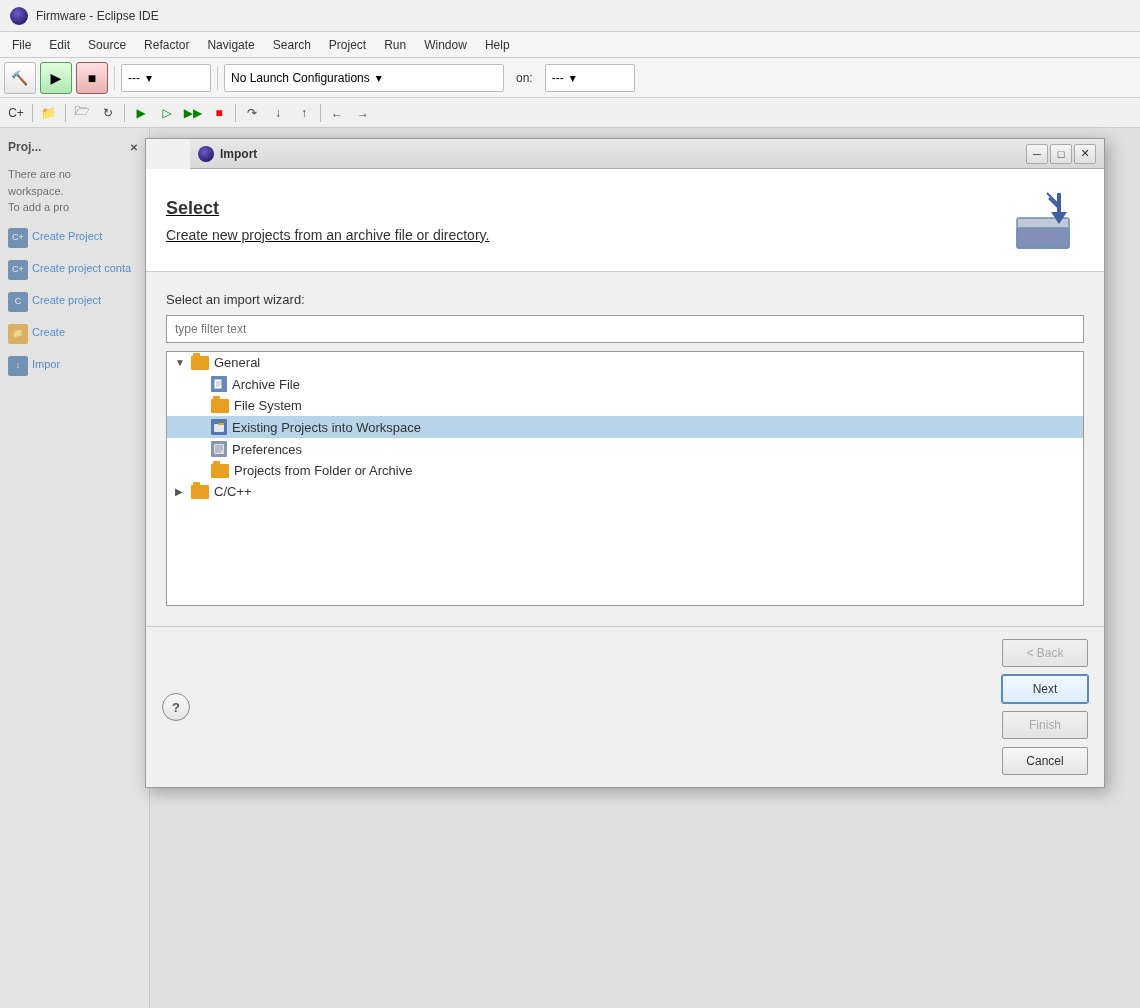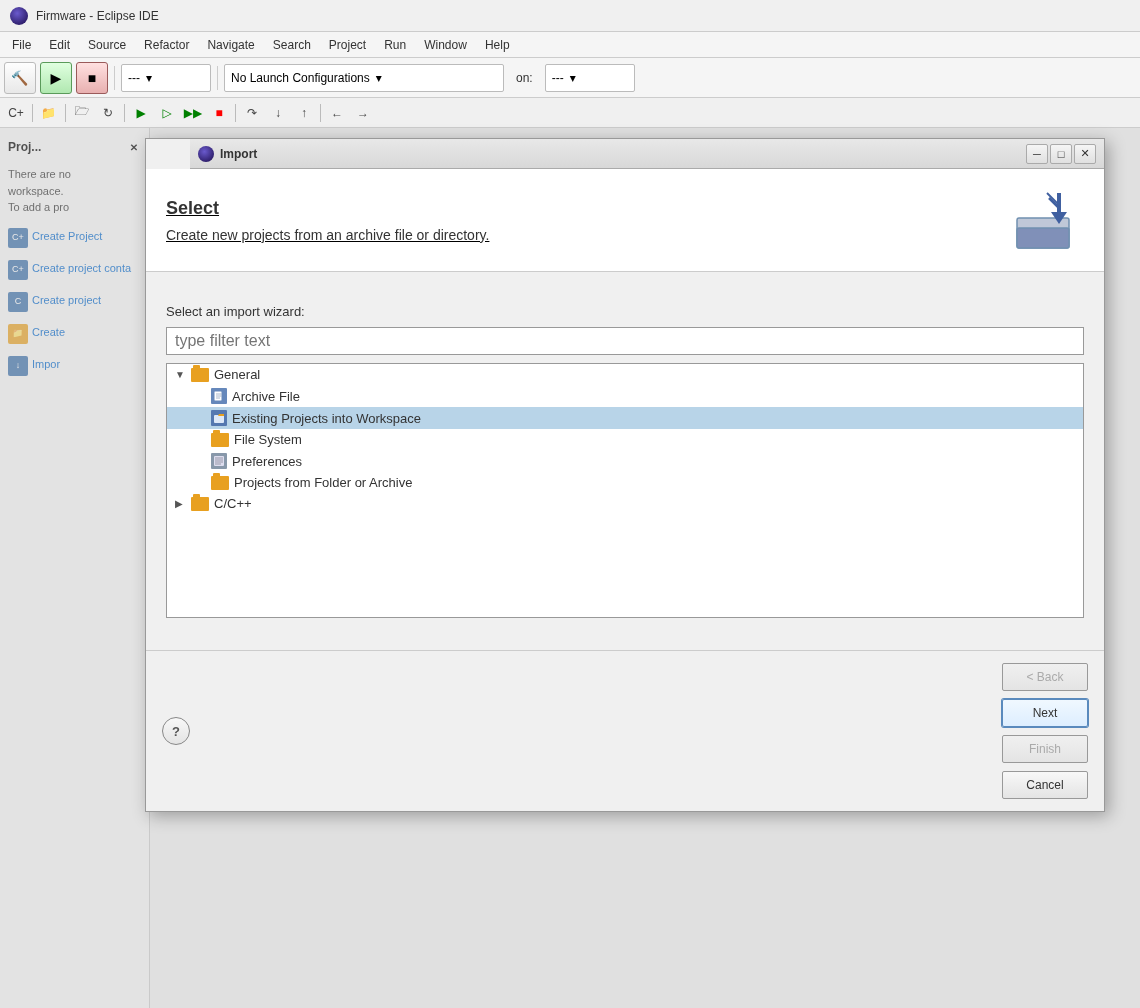--- a/index.html
+++ b/index.html
@@ -273,34 +273,34 @@
     }
     .dialog-header-icon {
       width: 80px;
       height: 70px;
       display: flex;
       align-items: center;
       justify-content: center;
     }
 
     .dialog-body {
-      padding: 32px 20px;
+      padding: 20px 20px;
       flex: 1;
     }
     .wizard-label {
       font-size: 13px;
       color: #333;
       margin-bottom: 8px;
     }
     .filter-input {
       width: 100%;
       height: 28px;
       border: 1px solid #999;
       padding: 4px 8px;
-      font-size: 16px;
+      font-size: 12px;
       color: #888;
       background: #fff;
       outline: none;
       margin-bottom: 8px;
     }
 
     
     .tree-container {
       width: 100%;
       height: 255px;
@@ -582,33 +582,33 @@
             <svg width="12" height="12" viewBox="0 0 12 12">
                 <rect x="1" y="1" width="8" height="10" rx="1" fill="#fff" stroke="#6688bb"></rect>
                 <line x1="3" y1="4" x2="9" y2="4" stroke="#aab8cc" stroke-width="1"></line>
                 <line x1="3" y1="6" x2="9" y2="6" stroke="#aab8cc" stroke-width="1"></line>
                 <line x1="3" y1="8" x2="7" y2="8" stroke="#aab8cc" stroke-width="1"></line>
               </svg>
           </div>
           <span>Archive File</span>
         </div>
 
+        <div class="tree-item tree-item-child">
+          <div class="tree-folder-icon" style="background:#e8a020;width:18px;height:14px;border-radius:1px;position:relative;margin-right:5px;"></div>
+          <span>File System</span>
+        </div>
+
         <div class="tree-item tree-item-child selected">
           <div class="tree-file-icon" style="background:#5578b0;">
             <svg width="12" height="12" viewBox="0 0 12 12">
                 <rect x="1" y="3" width="10" height="8" rx="1" fill="#dde8f8"></rect>
                 <polygon points="1,4 5,4 6,2 11,2 11,4" fill="#e8a020"></polygon>
               </svg>
           </div>
           <span>Existing Projects into Workspace</span>
-        </div>
-
-        <div class="tree-item tree-item-child">
-          <div class="tree-folder-icon" style="background:#e8a020;width:18px;height:14px;border-radius:1px;position:relative;margin-right:5px;"></div>
-          <span>File System</span>
         </div>
 
         <div class="tree-item tree-item-child">
           <div class="tree-file-icon" style="background:#8898aa;">
             <svg width="12" height="12" viewBox="0 0 12 12">
                 <rect x="1" y="1" width="10" height="10" rx="1" fill="#dde"></rect>
                 <line x1="2" y1="3" x2="10" y2="3" stroke="#99a" stroke-width="1"></line>
                 <line x1="2" y1="5" x2="10" y2="5" stroke="#99a" stroke-width="1"></line>
                 <line x1="2" y1="7" x2="10" y2="7" stroke="#99a" stroke-width="1"></line>
                 <line x1="2" y1="9" x2="8" y2="9" stroke="#99a" stroke-width="1"></line>

